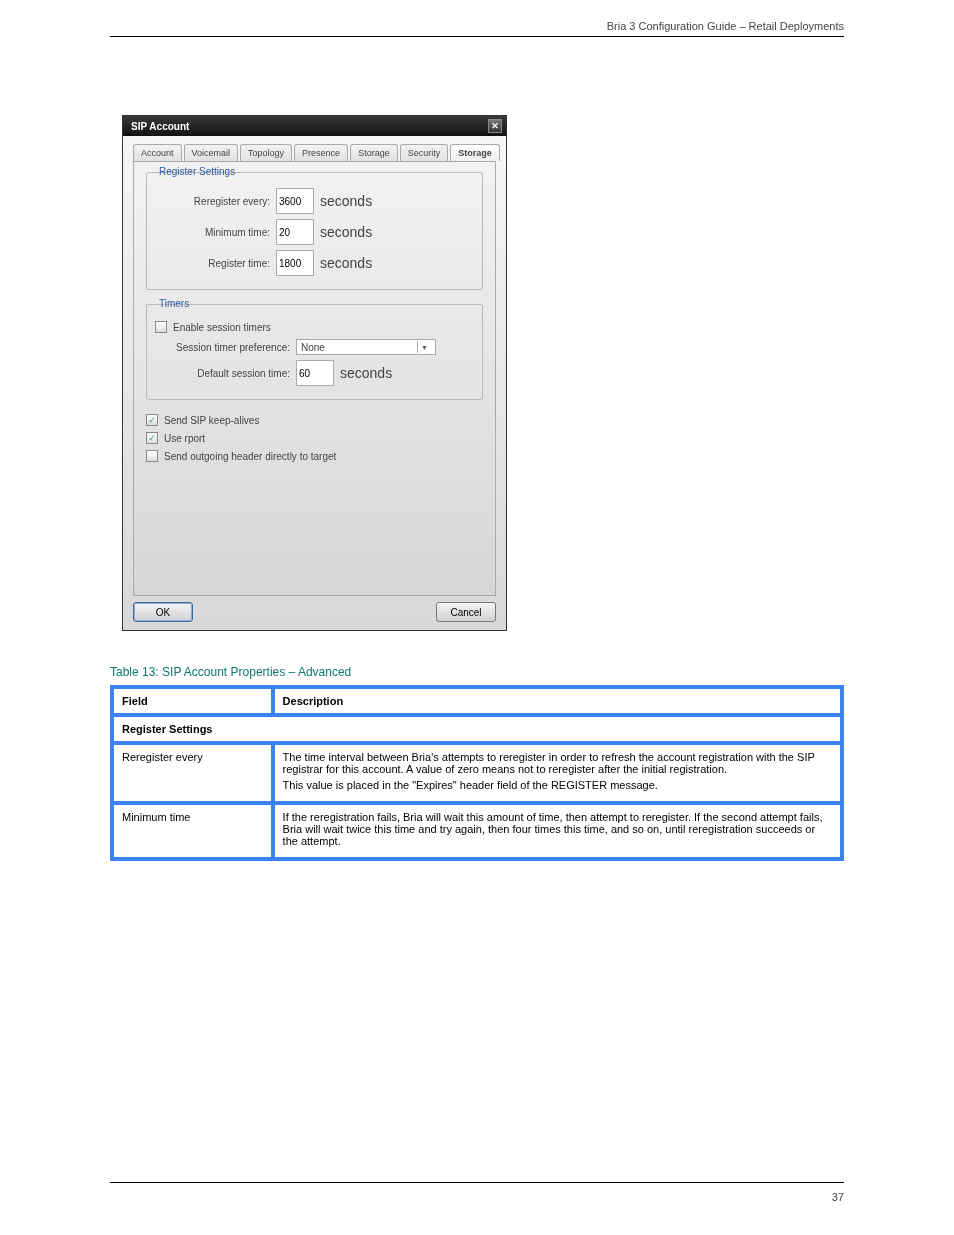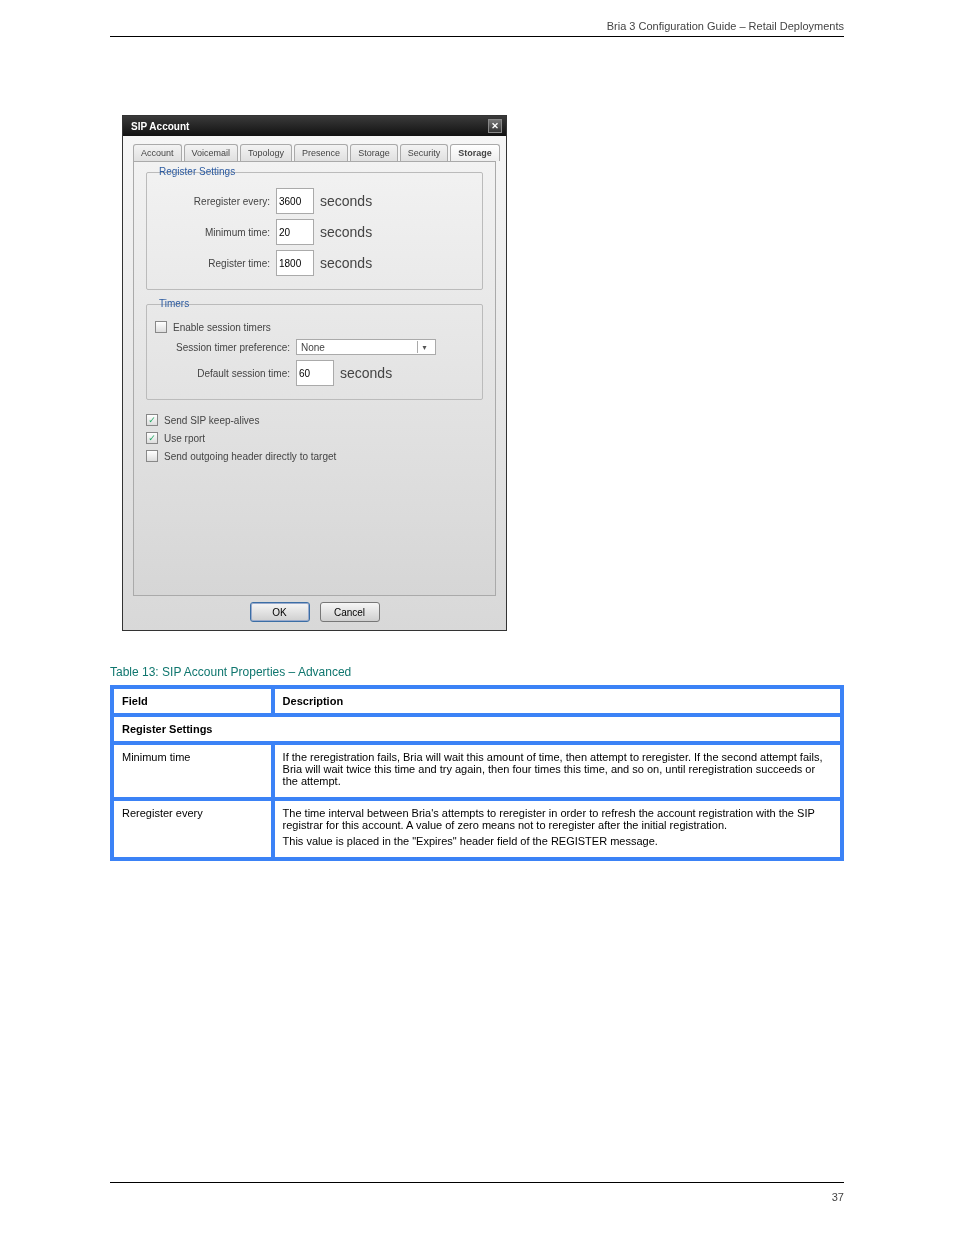--- a/index.html
+++ b/index.html
@@ -172,21 +172,21 @@
     background: linear-gradient(#fff,#ddd);
     display: inline-flex;
     align-items: center;
     justify-content: center;
     font-size: 9px;
     color: #2a6;
   }
   .chk.unchecked { color: transparent; }
   .dialog-buttons {
     display: flex;
-    justify-content: center;
+    justify-content: space-between;
     gap: 10px;
     padding: 6px 10px 8px 10px;
   }
   .btn {
     min-width: 60px;
     height: 20px;
     border: 1px solid #777;
     border-radius: 3px;
     background: linear-gradient(#f6f6f6,#cfcfcf);
     font-size: 10px;
@@ -329,27 +329,27 @@
       <tr>
         <th style="width:22%">Field</th>
         <th>Description</th>
       </tr>
     </thead>
     <tbody>
       <tr class="section-row">
         <td colspan="2">Register Settings</td>
       </tr>
       <tr>
-        <td>Minimum time</td>
-        <td class="desc">
-          <p>If the reregistration fails, Bria will wait this amount of time, then attempt to reregister. If the second attempt fails, Bria will wait twice this time and try again, then four times this time, and so on, until reregistration succeeds or the attempt.</p>
-        </td>
-      </tr>
-      <tr>
         <td>Reregister every</td>
         <td class="desc">
           <p>The time interval between Bria's attempts to reregister in order to refresh the account registration with the SIP registrar for this account. A value of zero means not to reregister after the initial registration.</p>
           <p>This value is placed in the "Expires" header field of the REGISTER message.</p>
         </td>
       </tr>
+      <tr>
+        <td>Minimum time</td>
+        <td class="desc">
+          <p>If the reregistration fails, Bria will wait this amount of time, then attempt to reregister. If the second attempt fails, Bria will wait twice this time and try again, then four times this time, and so on, until reregistration succeeds or the attempt.</p>
+        </td>
+      </tr>
     </tbody>
   </table>
 </div>
 
 </body></html>

